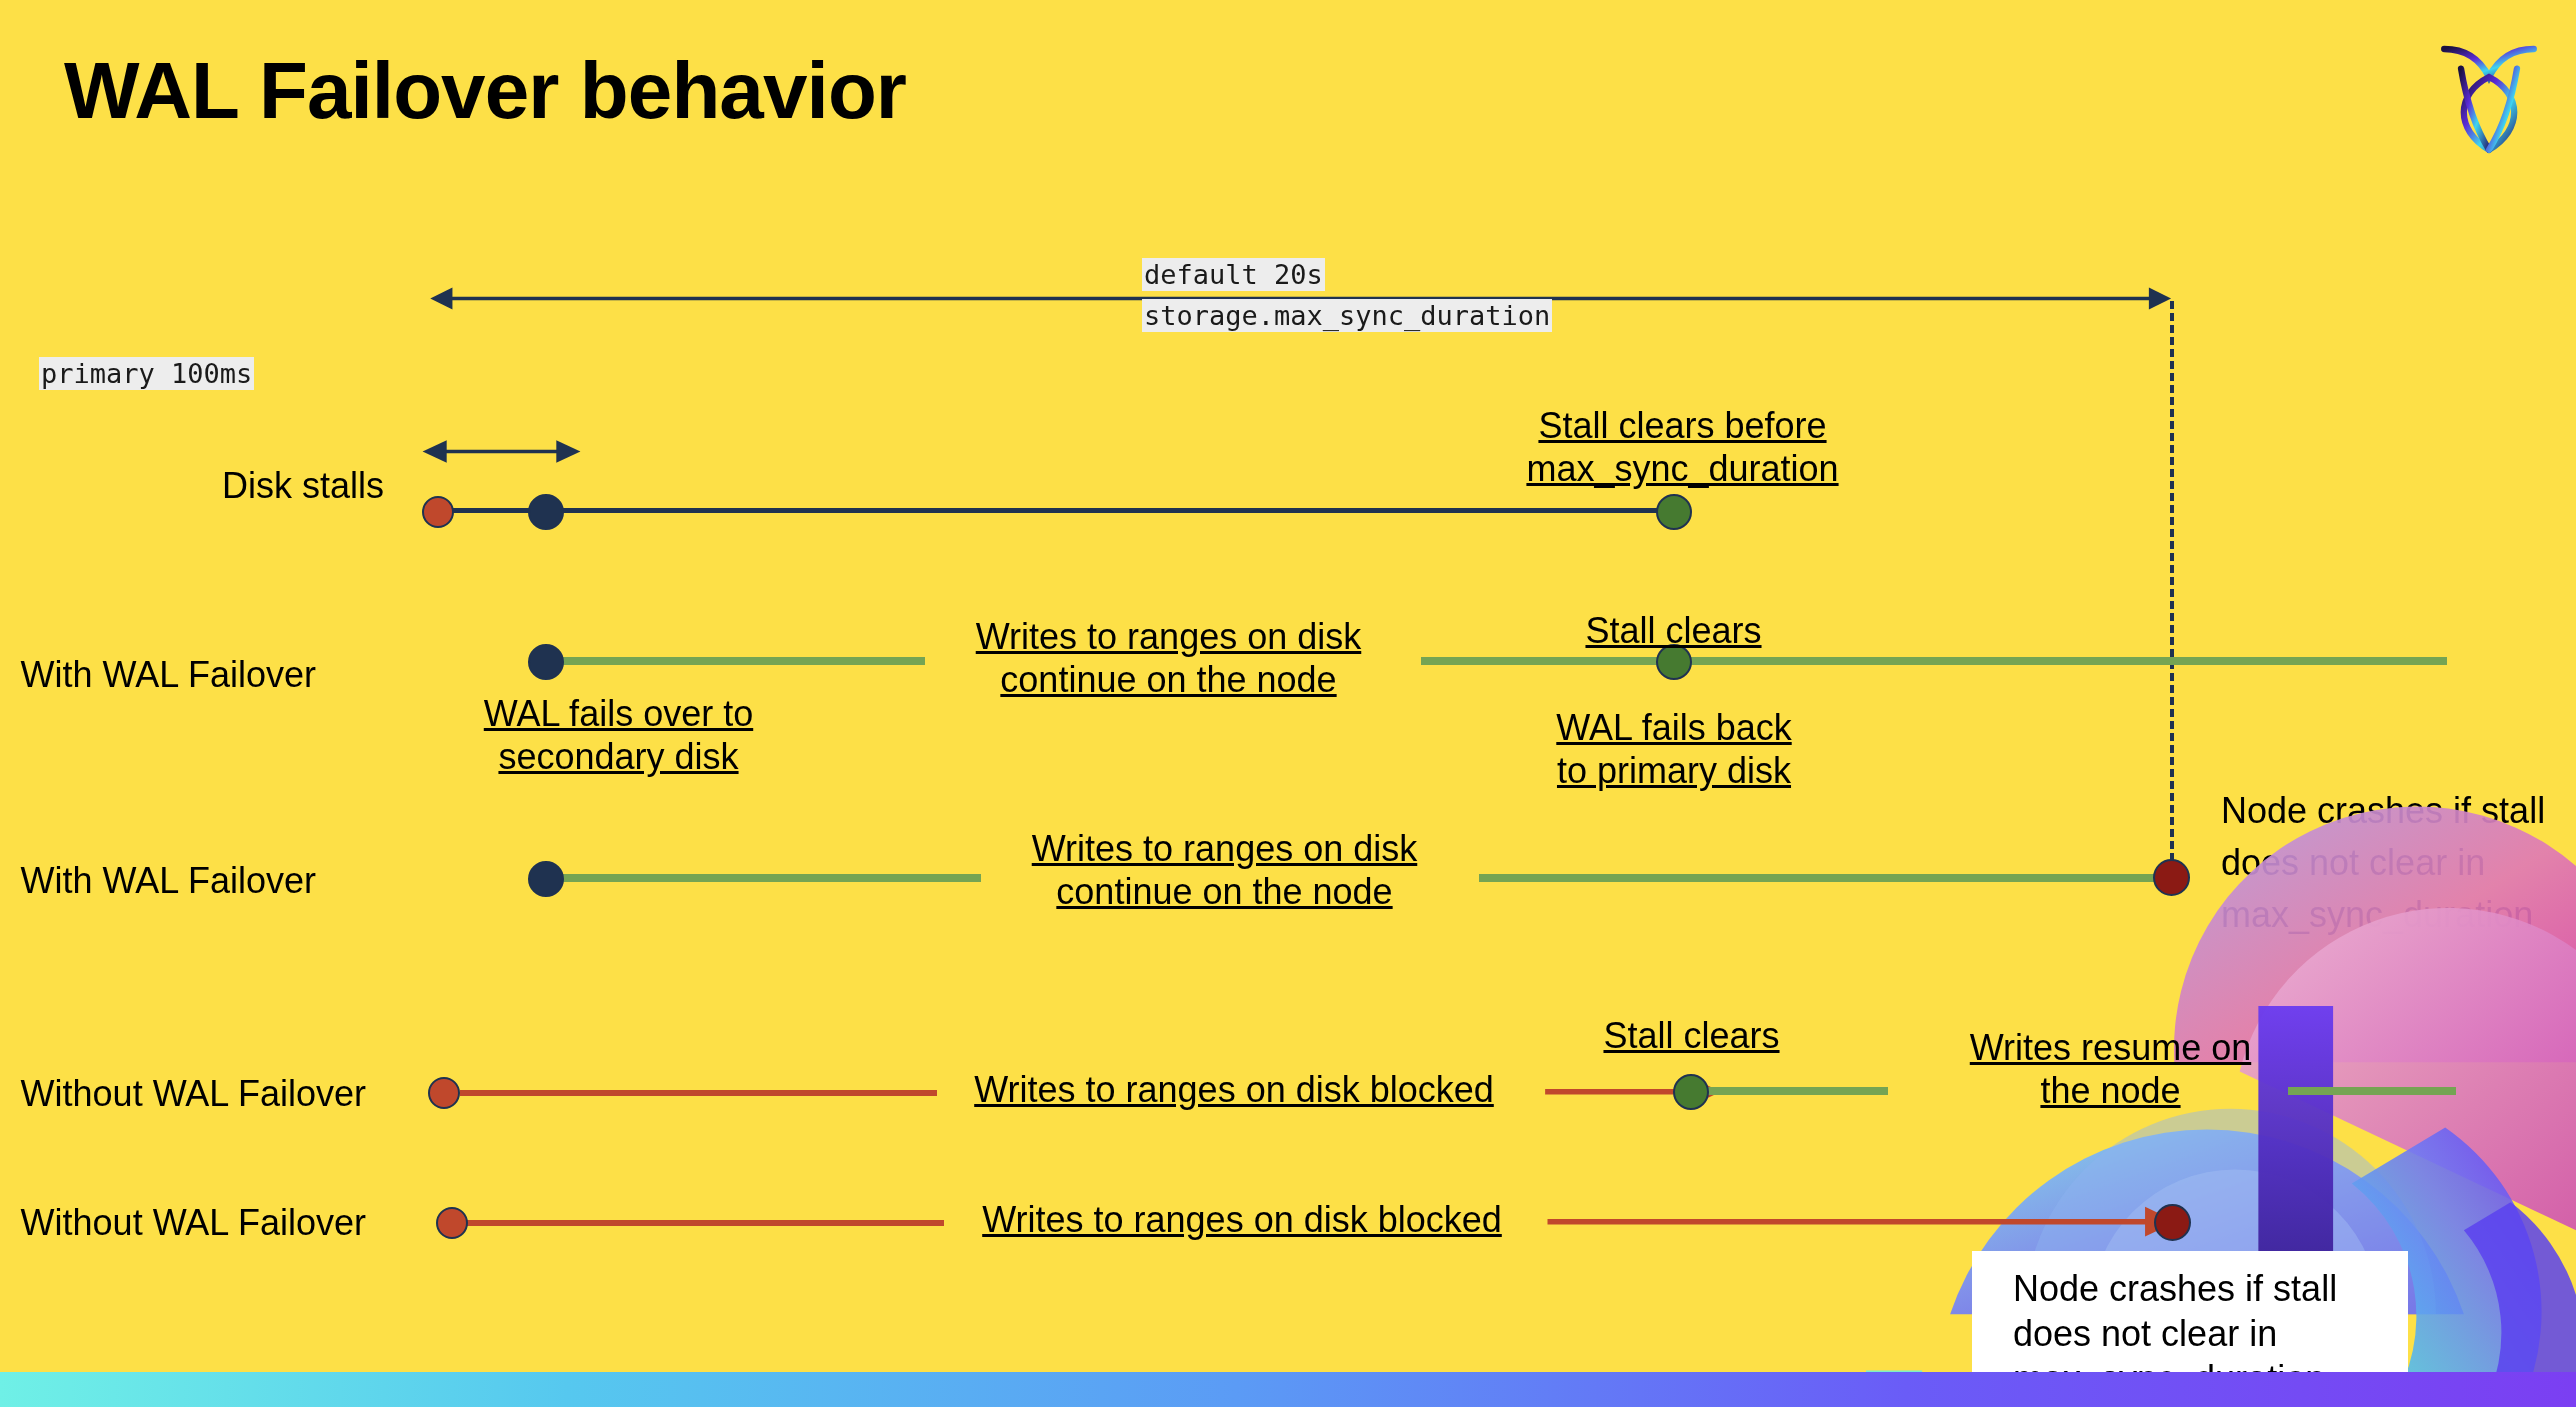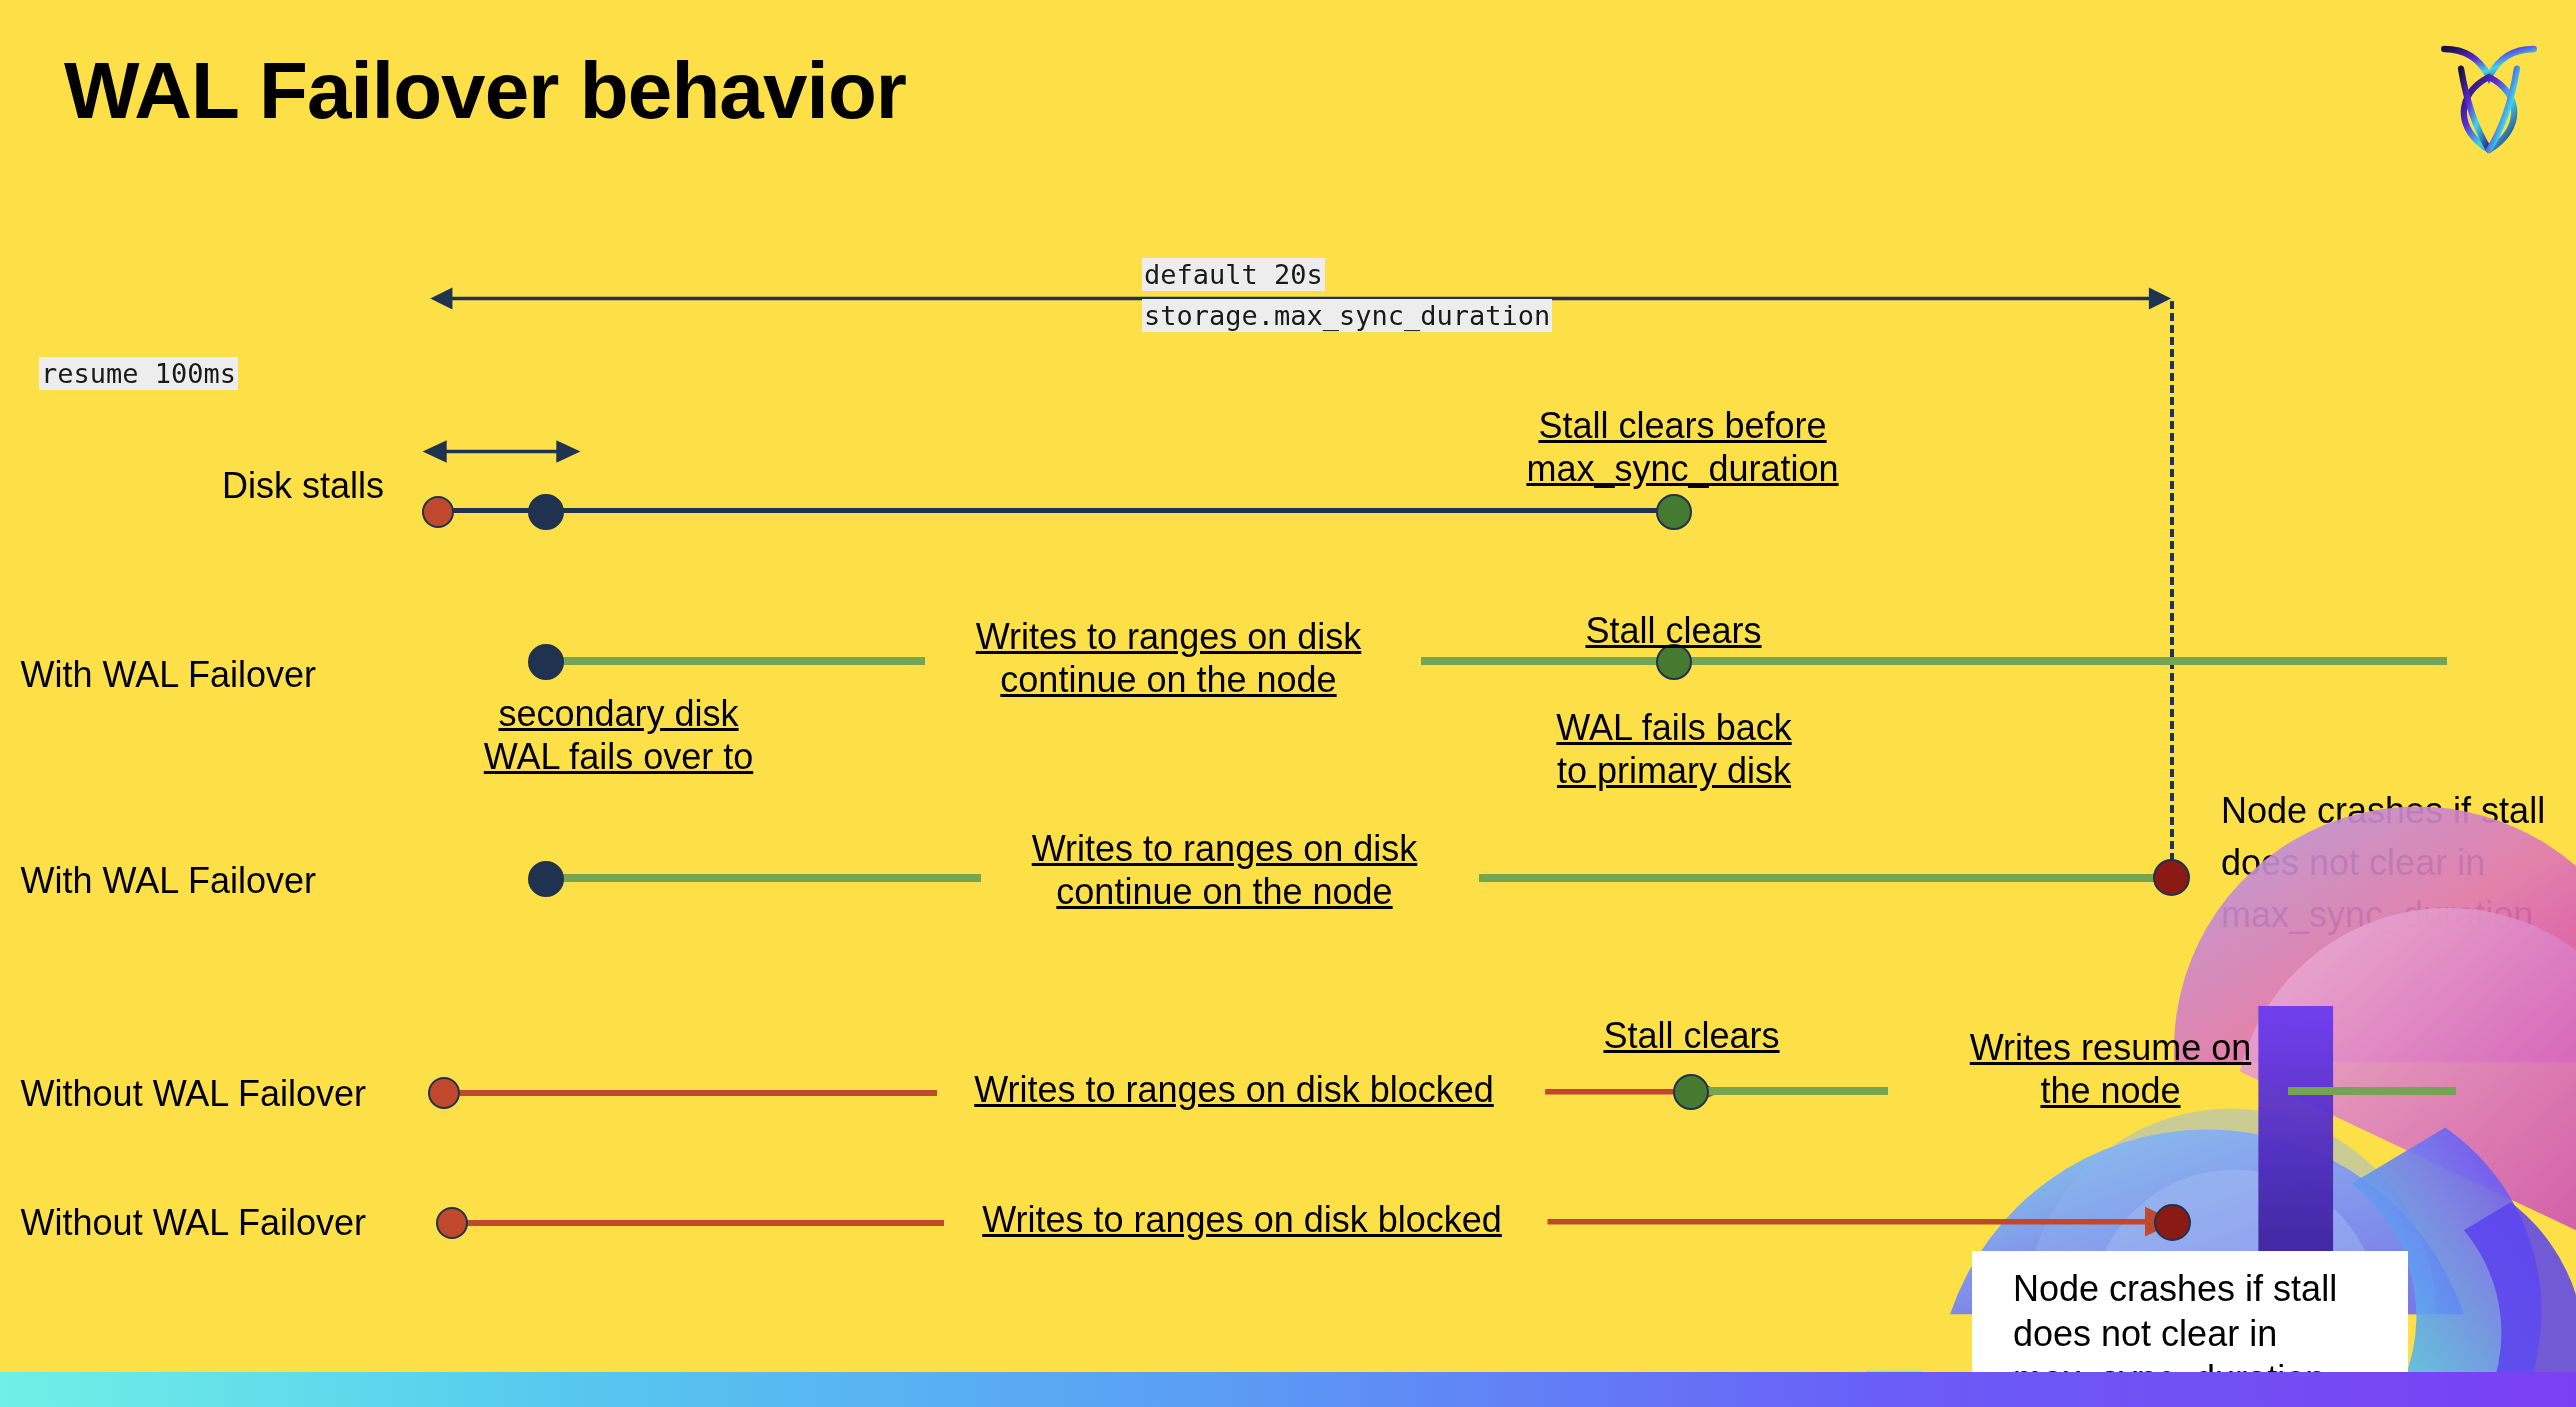--- a/index.html
+++ b/index.html
@@ -136,21 +136,21 @@
   </svg>
 
   <div class="code" style="left:1142px; top:254px; text-align:left;">
     <div><span>default 20s</span></div>
     <div><span>storage.max_sync_duration</span></div>
   </div>
 
   <div class="vdash" style="left:2170px; top:301px; height:572px;"></div>
 
   <div class="code" style="left:39px; top:353px; text-align:left;">
-    <div><span>resume 100ms</span></div>
+    <div><span>primary 100ms</span></div>
   </div>
 
   <svg class="arrowsvg" style="left:422px; top:432px; width:159px; height:39px;" viewBox="0 0 170 42" width="159" height="39">
     <line x1="16" y1="21" x2="154" y2="21" stroke="#1f3250" stroke-width="4"></line>
     <polygon points="0,21 26,9 26,33" fill="#1f3250"></polygon>
     <polygon points="170,21 144,9 144,33" fill="#1f3250"></polygon>
   </svg>
 
   <div class="rowlabel" style="left:222px; top:464px;">Disk stalls</div>
 
@@ -167,22 +167,22 @@
 
   <div class="rowlabel" style="left:20.6px; top:653px;">With WAL Failover</div>
 
   <div class="hline green-line" style="left:542px; top:657px; width:383px; height:8.4px;"></div>
   <div class="hline green-line" style="left:1421px; top:657px; width:1026px; height:8.4px;"></div>
 
   <div class="dot dot-navy" style="left:528px; top:644px; width:36px; height:36px;"></div>
   <div class="dot dot-green" style="left:1656px; top:644px; width:36px; height:36px;"></div>
 
   <div class="txt center" style="left:413px; top:692px; width:411px;">
+    <div>WAL fails over to</div>
     <div>secondary disk</div>
-    <div>WAL fails over to</div>
   </div>
 
   <div class="txt center" style="left:935px; top:615px; width:467px;">
     <div>Writes to ranges on disk</div>
     <div>continue on the node</div>
   </div>
 
   <div class="txt center" style="left:1496px; top:609px; width:355px;">
     <div>Stall clears</div>
   </div>

